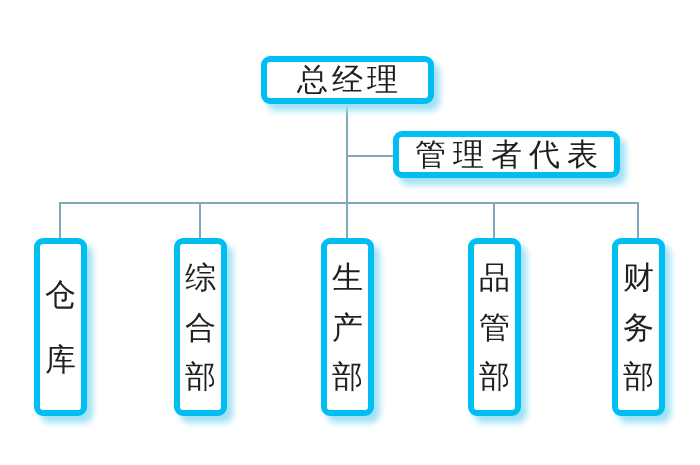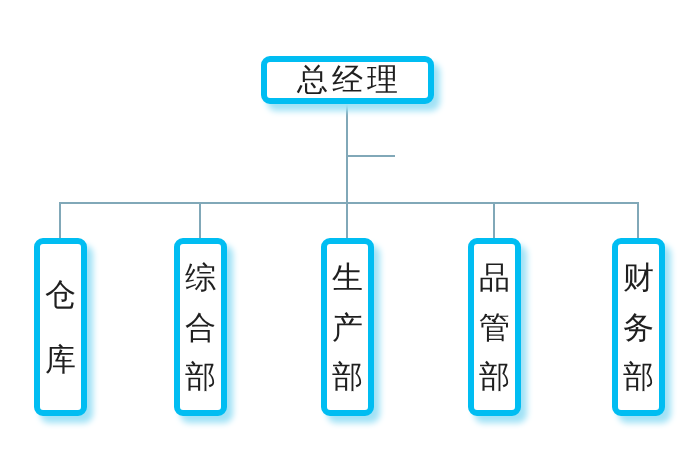--- a/index.html
+++ b/index.html
@@ -76,20 +76,23 @@
   <div class="line v drop-1"></div>
   <div class="line v drop-2"></div>
   <div class="line v drop-3"></div>
   <div class="line v drop-4"></div>
   <div class="line v drop-5"></div>
 
   <div class="node node-root">
     <span>总经理</span>
   </div>
 
+  <div class="node node-staff">
+    <span>管理者代表</span>
+  </div>
 
   <div class="node node-dept dept-1">
     <div class="vlabel">
         <span class="vchar">仓</span>
         <span class="vchar">库</span>
       </div>
   </div>
   <div class="node node-dept dept-2">
     <div class="vlabel">
         <span class="vchar">综</span>

